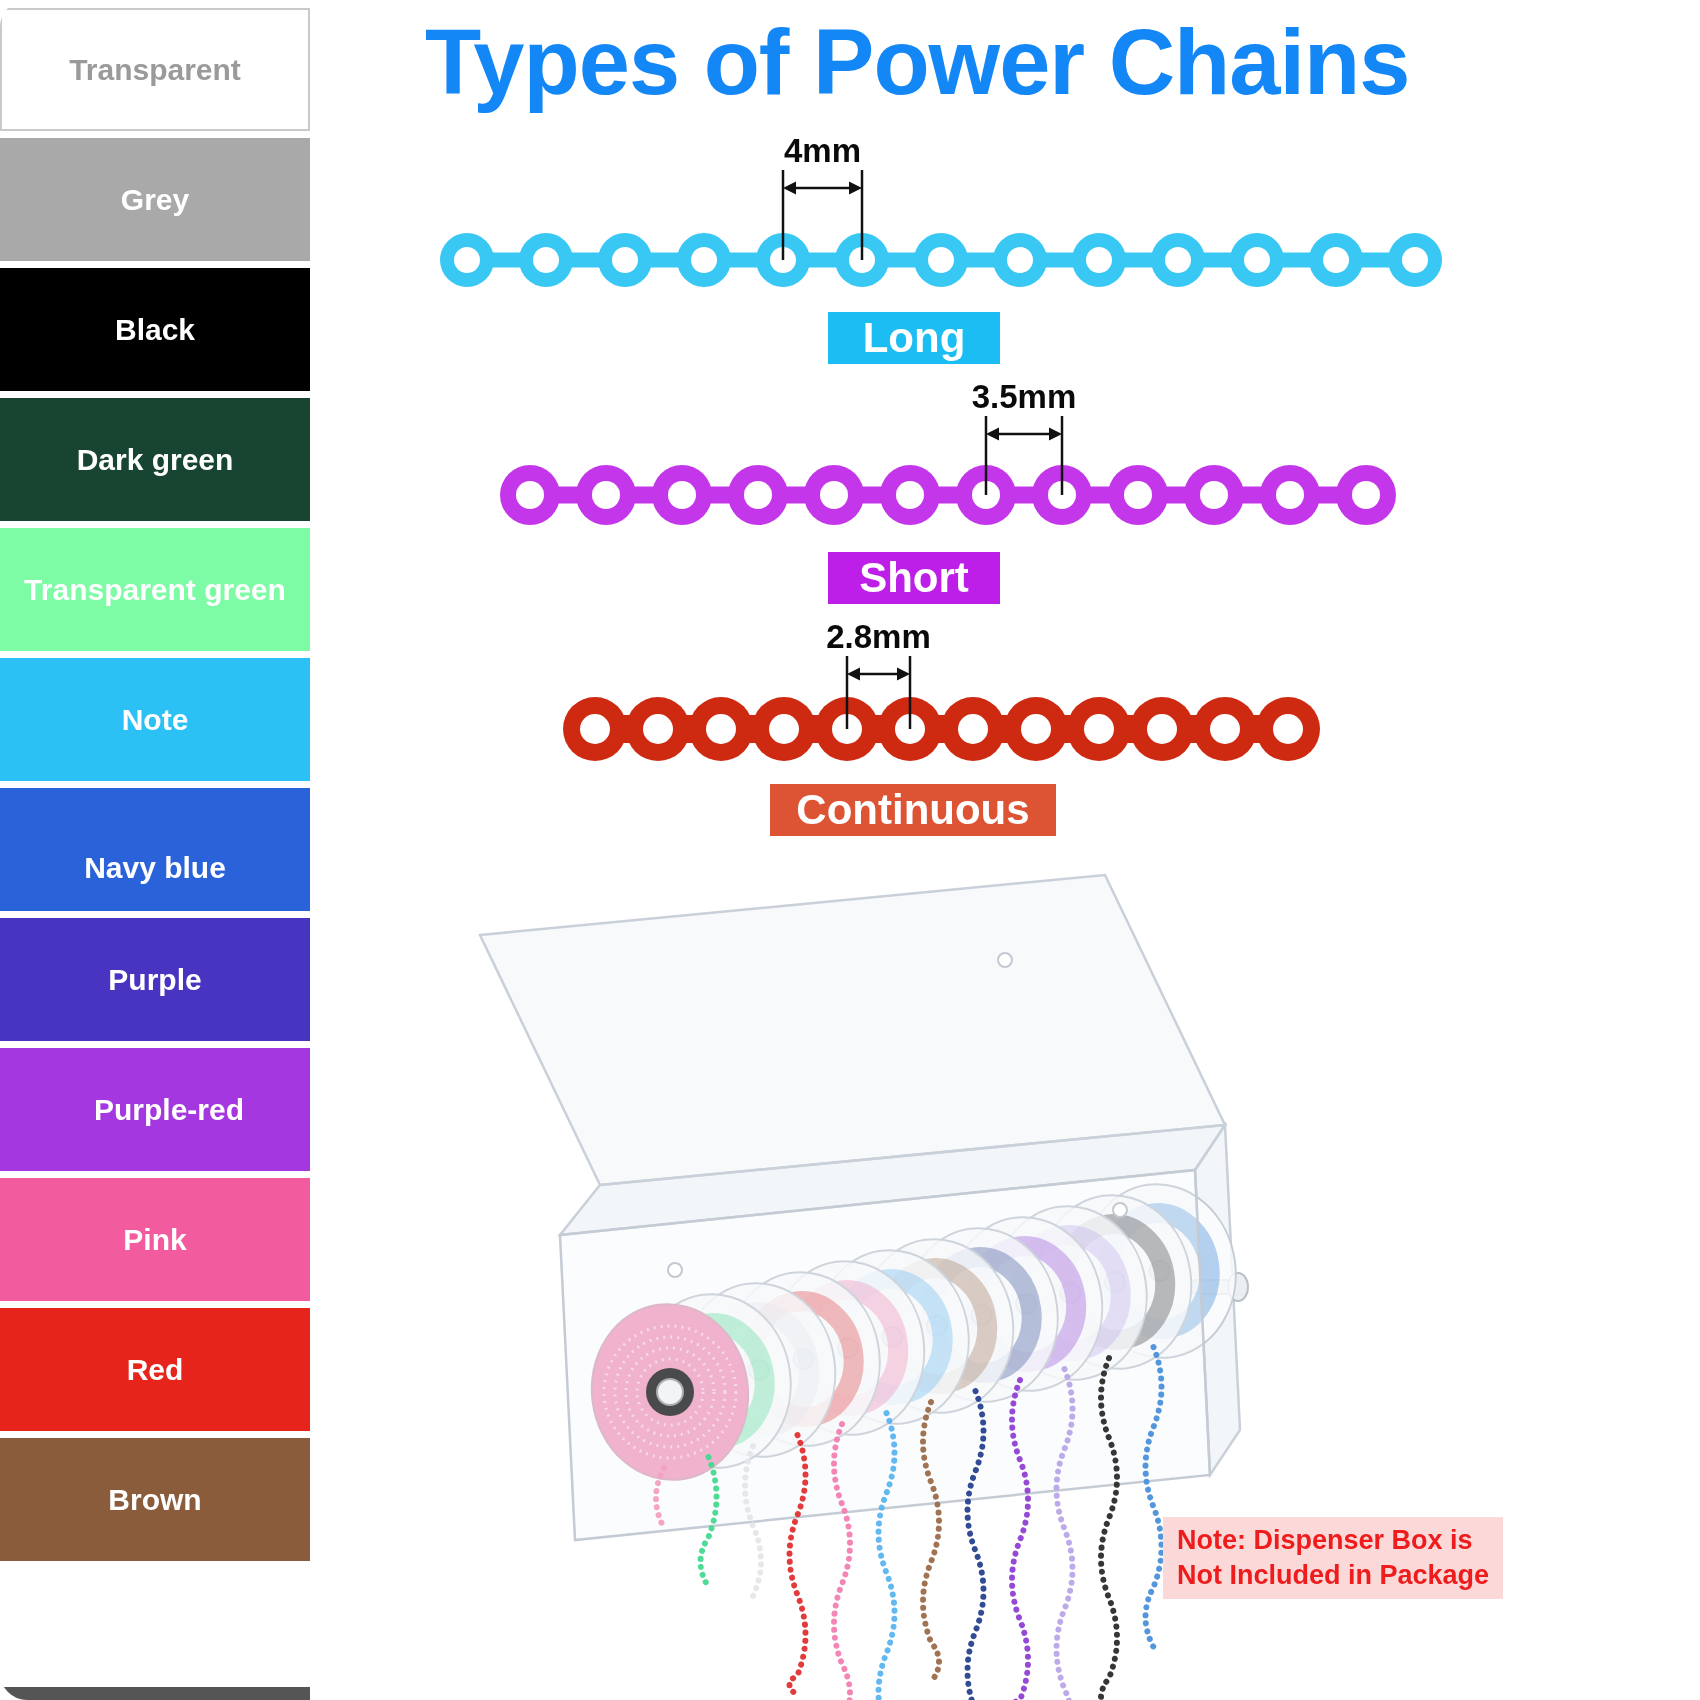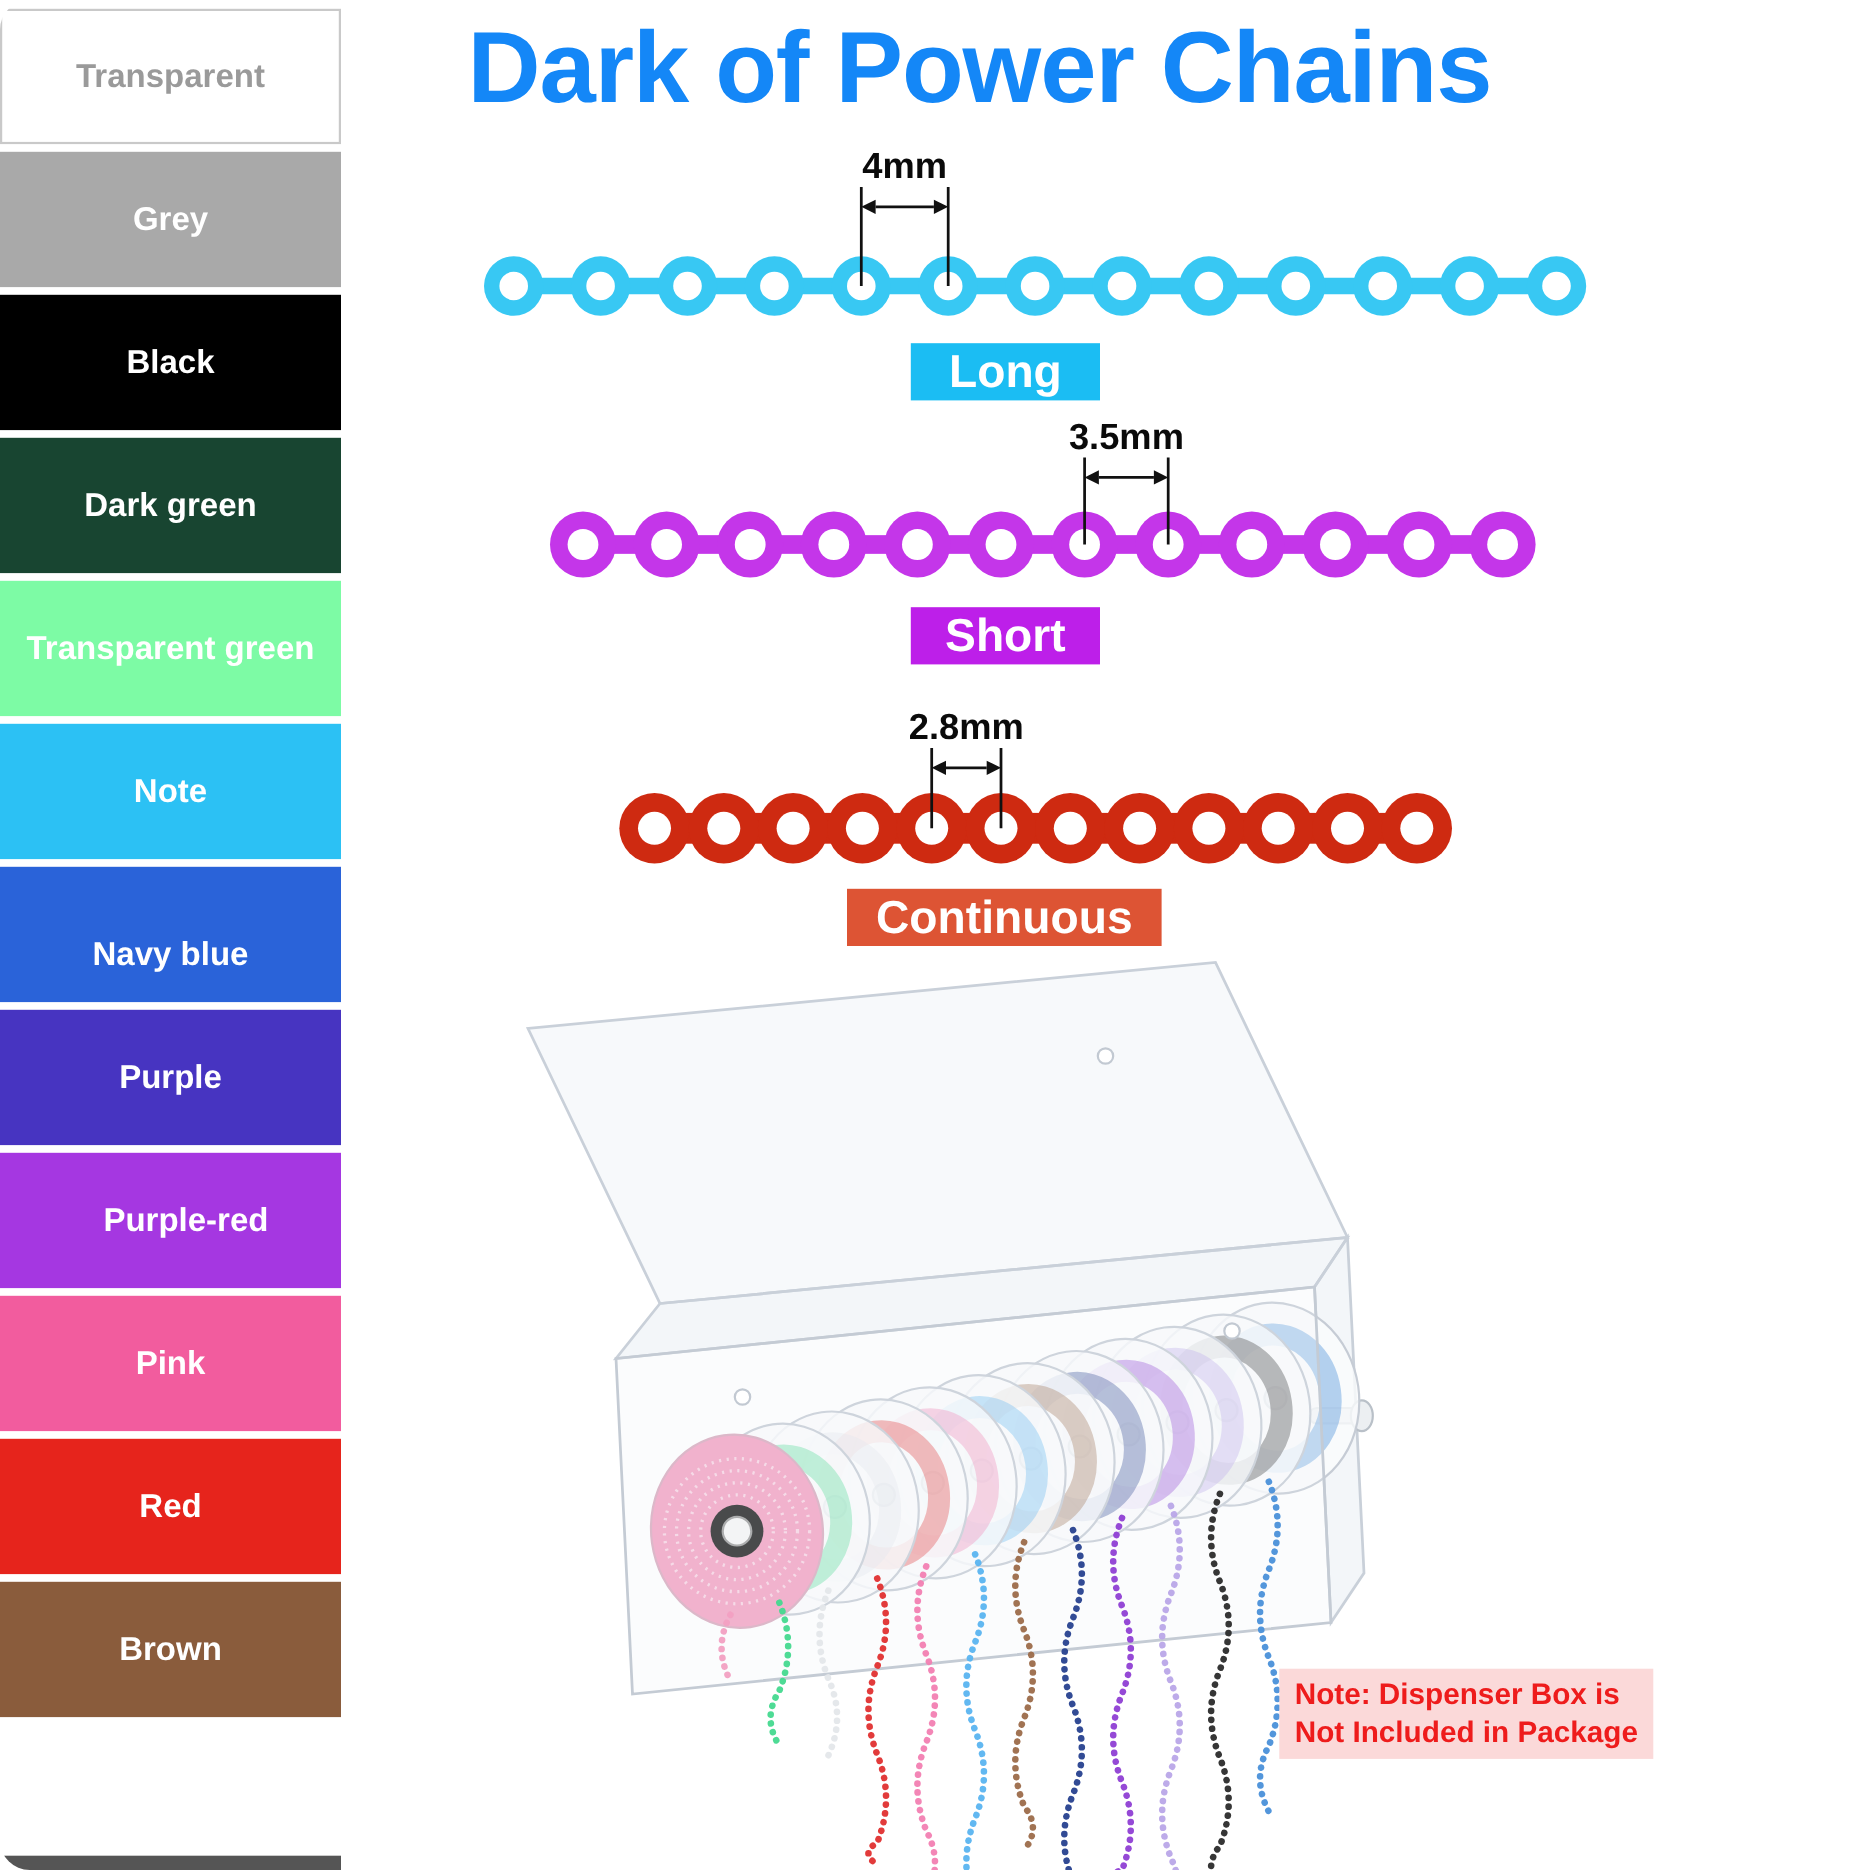--- a/index.html
+++ b/index.html
@@ -14,21 +14,21 @@
   .swatch-partial { position:absolute; left:0; top:1679px; width:310px; height:24px; }
 
   
   .title { position:absolute; left:425px; top:10px; font-size:92px; font-weight:bold;
     letter-spacing:-1px; white-space:nowrap; }
 
   
   .chain-section { position:absolute; left:320px; width:1380px; height:246px; }
   .chain-1 { top:126px; }
   .chain-2 { top:372px; }
-  .chain-3 { top:640px;text-align:center; }
+  .chain-3 { top:616px;text-align:center; }
   .measure-text { font-family:"Liberation Sans", sans-serif; font-size:33px; font-weight:bold; fill:#0a0a0a; }
   .chain-label-text { font-family:"Liberation Sans", sans-serif; font-size:42px; font-weight:bold; fill:#ffffff; }
 
   
   .dispenser { position:absolute; left:420px; top:840px; width:960px; height:860px; }
   .acrylic       { fill:rgba(226,233,240,0.28); stroke:#c9d0d9; stroke-width:2.5; }
   .acrylic2      { fill:rgba(222,230,238,0.35); stroke:#c9d0d9; stroke-width:2.5; }
   .acrylic-front { fill:rgba(238,243,248,0.22); stroke:#c4cbd4; stroke-width:2.5; }
   .hole     { fill:#ffffff; stroke:#c2c9d2; stroke-width:2; }
   .axle     { fill:#dfe3e8; stroke:#b9c0c8; stroke-width:2; }
@@ -76,21 +76,21 @@
       </div>
       <div class="swatch" style="background: rgb(230, 36, 28);">
         <div class="swatch-label" style="color: rgb(255, 255, 255);">Red</div>
       </div>
       <div class="swatch" style="background: rgb(138, 92, 60);">
         <div class="swatch-label" style="color: rgb(255, 255, 255);">Brown</div>
       </div>
       <div class="swatch swatch-partial" style="background: rgb(85, 85, 85);"></div>
     </div>
 
-  <h1 class="title" style="color: rgb(20, 135, 247);">Dark of Power Chains</h1>
+  <h1 class="title" style="color: rgb(20, 135, 247);">Types of Power Chains</h1>
 
   <div class="chain-section chain-1">
     <svg class="chain-svg" viewBox="0 0 1380 246" width="1380" height="246">
         <rect x="147" y="126.5" width="948" height="15" fill="#38c8f3"></rect>
         <circle cx="147" cy="134" r="27" fill="#38c8f3"></circle>
         <circle cx="226" cy="134" r="27" fill="#38c8f3"></circle>
         <circle cx="305" cy="134" r="27" fill="#38c8f3"></circle>
         <circle cx="384" cy="134" r="27" fill="#38c8f3"></circle>
         <circle cx="463" cy="134" r="27" fill="#38c8f3"></circle>
         <circle cx="542" cy="134" r="27" fill="#38c8f3"></circle>

